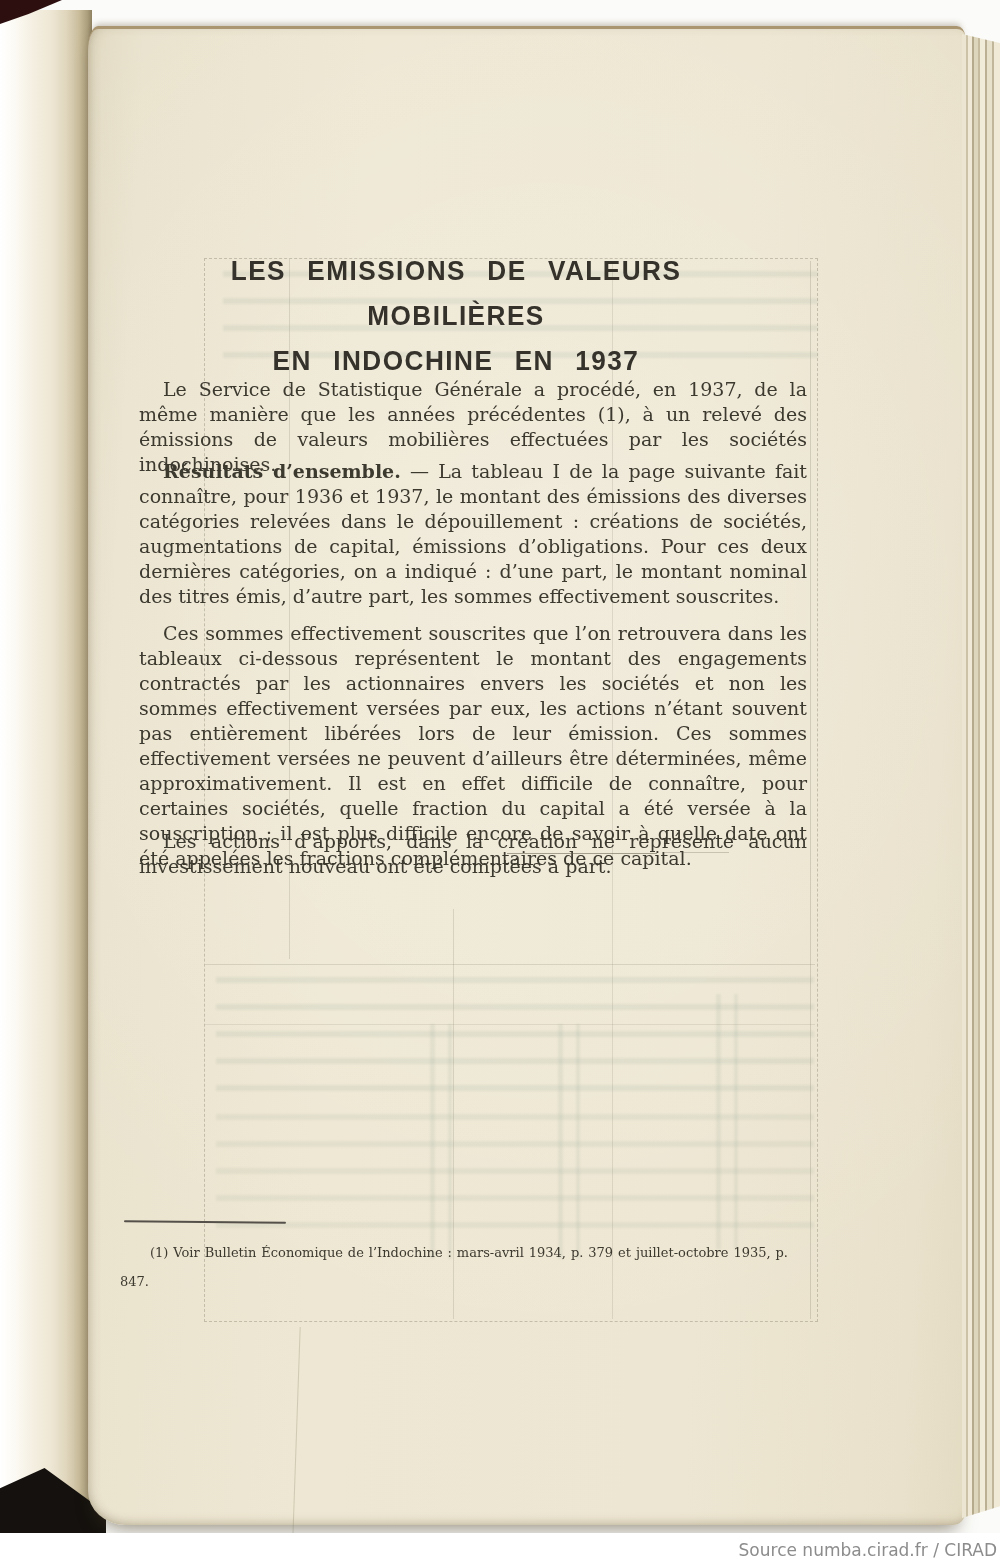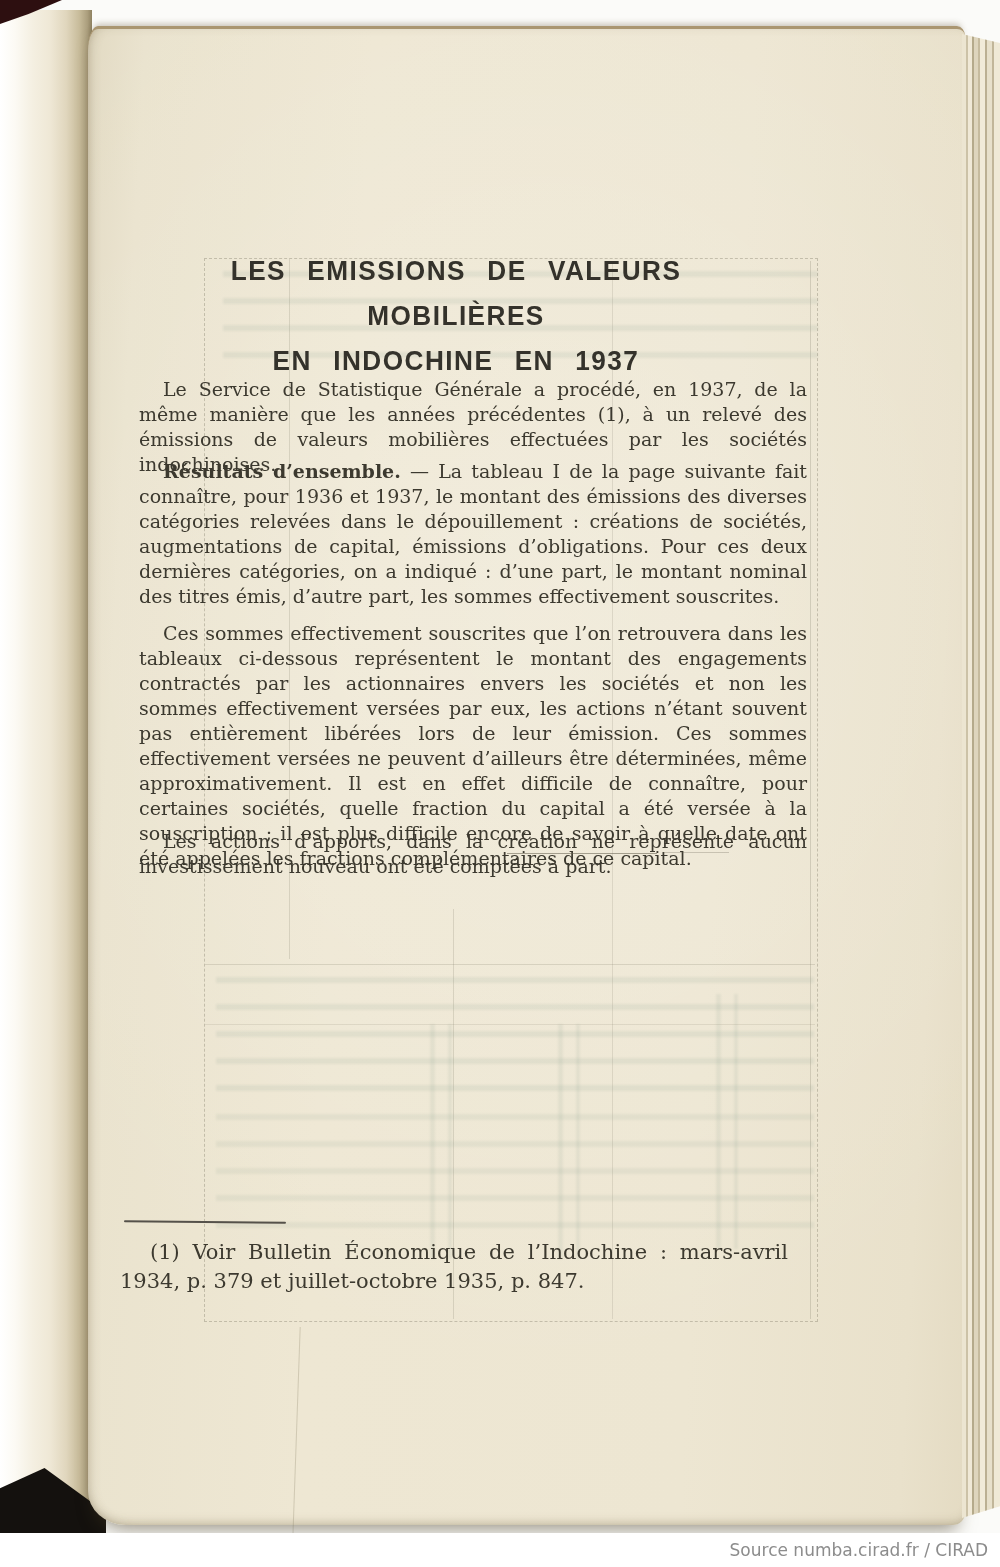--- a/index.html
+++ b/index.html
@@ -105,30 +105,30 @@
   .p4{top:812px;}
   .para b{font-weight:bold;}
   .divider-a{position:absolute;left:507px;top:853px;width:150px;height:1px;background:rgba(100,95,78,0.55);}
   .divider-b{position:absolute;left:663px;top:852px;width:66px;height:1px;background:rgba(100,95,78,0.28);}
   .footnote-rule{
     position:absolute;left:124px;top:1221px;width:162px;height:2px;
     background:#55514a;border-radius:2px;transform:rotate(0.5deg);
   }
   .footnote{
     position:absolute;left:120px;top:1238px;width:668px;margin:0;
-    font-size:21px;line-height:29px;color:#3c392f;
+    font-size:13px;line-height:29px;color:#3c392f;
     text-align:justify;text-indent:30px;
   }
 
   
   .source-bar{
     position:absolute;left:0;bottom:0;width:1000px;height:34px;
     background:#ffffff;
     display:flex;align-items:center;justify-content:flex-end;
-    padding-right:12px;box-sizing:border-box;
+    padding-right:3px;box-sizing:border-box;
     font-family:"DejaVu Sans", sans-serif;font-size:17px;color:#8c8c8c;
   }
 </style>
 </head>
 <body>
 
 <div class="scene">
 
   <div class="left-strip"></div>
   <div class="cover-corner"></div>

